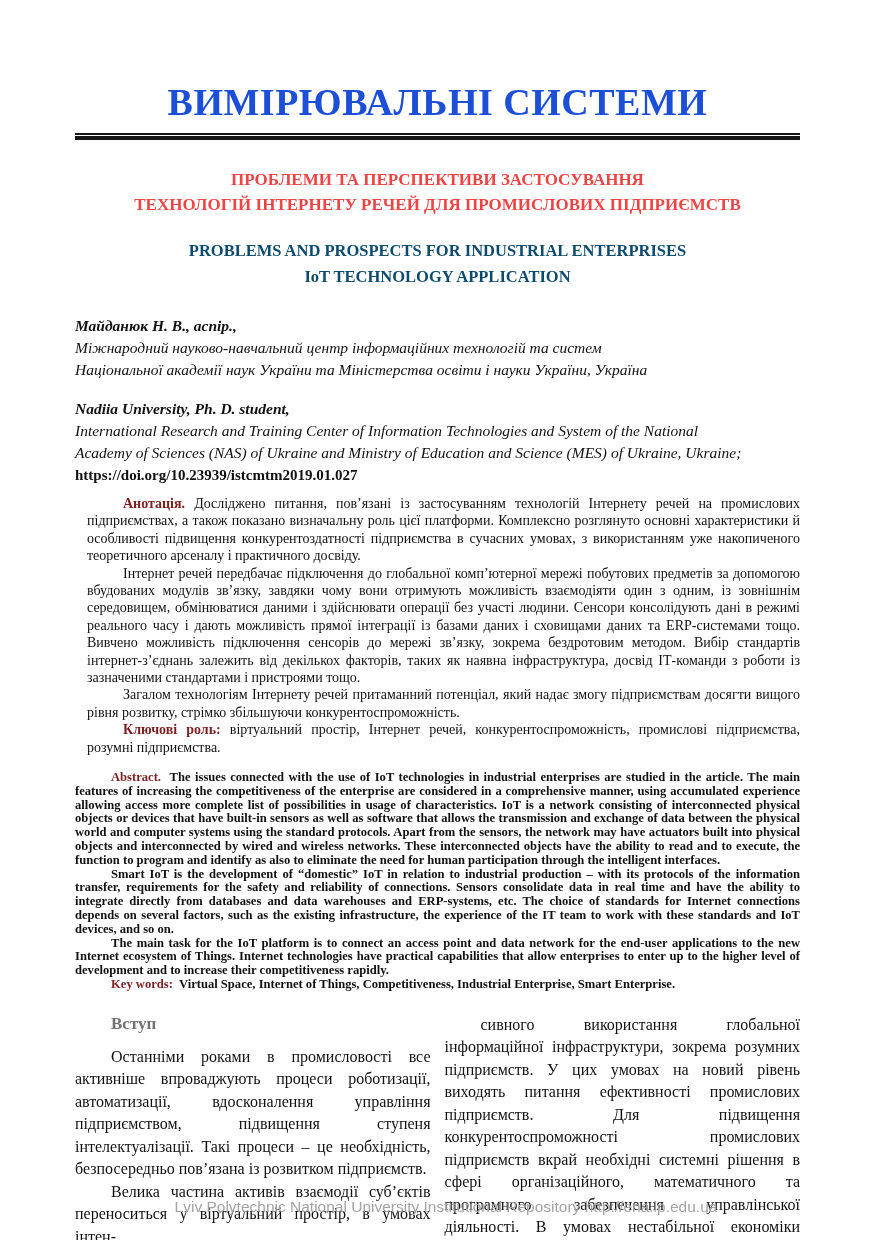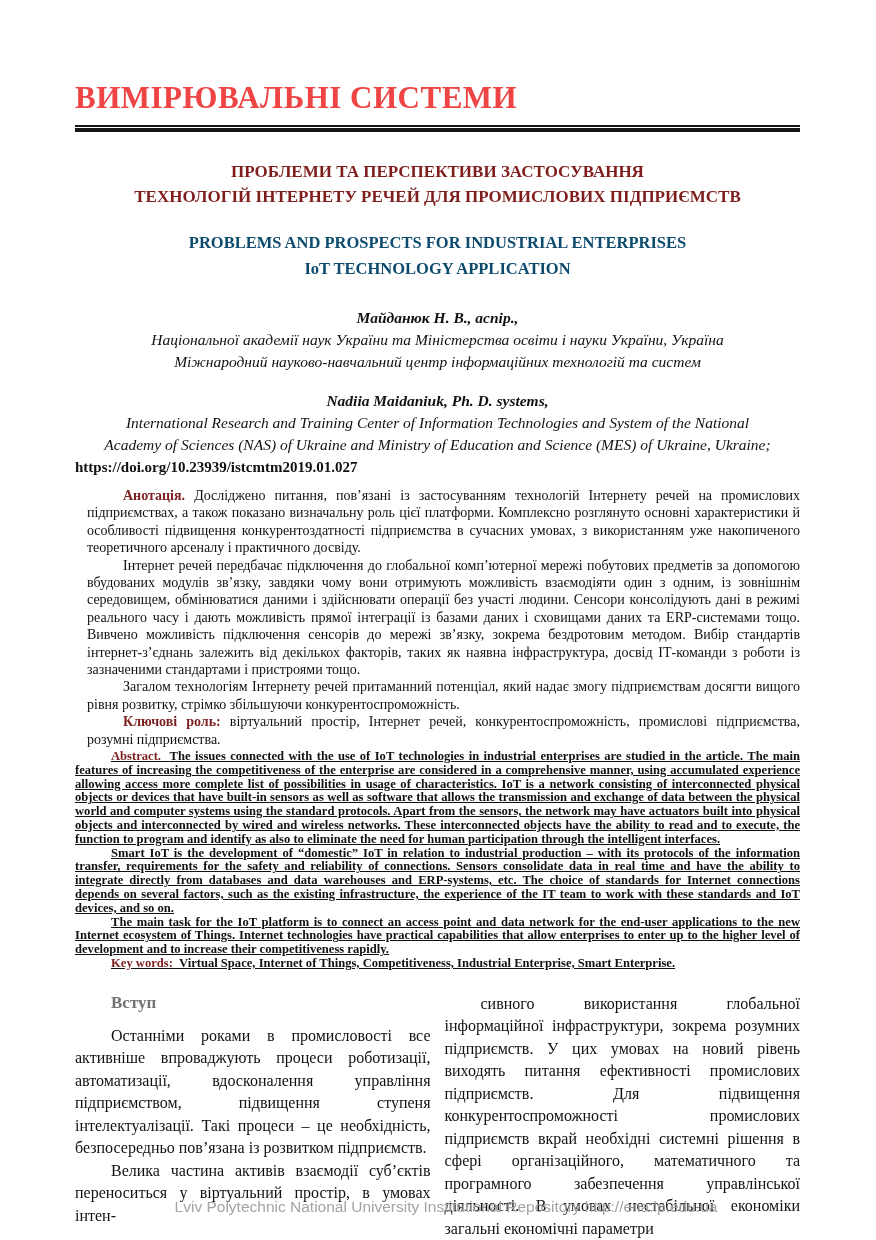--- a/index.html
+++ b/index.html
@@ -7,51 +7,51 @@
   body {
     width: 876px; height: 1240px;
     position: relative;
     font-family: "Liberation Serif", "DejaVu Serif", serif;
     color: #111111;
     overflow: hidden;
   }
   .content { padding: 80px 76px 0 75px; }
 
   .journal-header {
-    text-align: left;
-    font-size: 31px;
+    text-align: center;
+    font-size: 38px;
     font-weight: bold;
     letter-spacing: 0.5px;
-    color: #ef4444;
+    color: #1d4ed8;
   }
   .rule {
     margin-top: 9px;
     height: 3px;
     border-top: 5px double #161616;
     border-bottom: 2px solid #161616;
   }
 
   .title-uk {
     margin-top: 27px;
     text-align: center;
     font-weight: bold;
     font-size: 17px;
     line-height: 25px;
-    color: #7f1d1d;
+    color: #ef4444;
   }
   .title-en {
     margin-top: 21px;
     text-align: center;
     font-weight: bold;
     font-size: 16.5px;
     line-height: 26px;
     color: #0c4a6e;
   }
 
-  .author-block { margin-top: 25px; text-align: center; font-size: 15.5px; line-height: 22px; }
+  .author-block { margin-top: 25px; text-align: left; font-size: 15.5px; line-height: 22px; }
   .author-block.en { margin-top: 17px; }
   .author-name { font-weight: bold; font-style: italic; }
   .author-affil { font-style: italic; }
 
   .doi {
     margin-top: 3px;
     font-weight: bold;
     font-size: 15px;
     text-align: left;
   }
@@ -59,21 +59,21 @@
   .abstract-uk { margin-top: 11px; }
   .abstract-uk p {
     text-align: justify;
     text-indent: 36px;
     font-size: 14px;
     line-height: 17.4px;
     margin-left: 12px;
   }
   .lead-maroon { font-weight: bold; color: #7b1f1f; }
 
-  .abstract-en { margin-top: 2px; text-decoration: underline; }
+  .abstract-en { margin-top: 15px; }
   .abstract-en p {
     text-align: justify;
     text-indent: 36px;
     font-weight: bold;
     font-size: 12.6px;
     line-height: 13.8px;
   }
 
   .columns {
     margin-top: 22px;
@@ -118,26 +118,26 @@
     <div>ТЕХНОЛОГІЙ ІНТЕРНЕТУ РЕЧЕЙ ДЛЯ ПРОМИСЛОВИХ ПІДПРИЄМСТВ</div>
   </div>
 
   <div class="title-en">
     <div>PROBLEMS AND PROSPECTS FOR INDUSTRIAL ENTERPRISES</div>
     <div>IoT TECHNOLOGY APPLICATION</div>
   </div>
 
   <div class="author-block uk">
     <div class="author-name">Майданюк Н. В., аспір.,</div>
+    <div class="author-affil">Міжнародний науково-навчальний центр інформаційних технологій та систем</div>
     <div class="author-affil">Національної академії наук України та Міністерства освіти і науки України, Україна</div>
-    <div class="author-affil">Міжнародний науково-навчальний центр інформаційних технологій та систем</div>
   </div>
 
   <div class="author-block en">
-    <div class="author-name">Nadiia Maidaniuk, Ph. D. systems,</div>
+    <div class="author-name">Nadiia University, Ph. D. student,</div>
     <div class="author-affil">International Research and Training Center of Information Technologies and System of the National</div>
     <div class="author-affil">Academy of Sciences (NAS) of Ukraine and Ministry of Education and Science (MES) of Ukraine, Ukraine;</div>
   </div>
 
   <div class="doi">https://doi.org/10.23939/istcmtm2019.01.027</div>
 
   <div class="abstract-uk">
     <p><span class="lead-maroon">Анотація.</span> <span>Досліджено питання, пов’язані із застосуванням технологій Інтернету речей на промислових підприємствах, а також показано визначальну роль цієї платформи. Комплексно розглянуто основні характеристики й особливості підвищення конкурентоздатності підприємства в сучасних умовах, з використанням уже накопиченого теоретичного арсеналу і практичного досвіду.</span></p>
     <p>Інтернет речей передбачає підключення до глобальної комп’ютерної мережі побутових предметів за допомогою вбудованих модулів зв’язку, завдяки чому вони отримують можливість взаємодіяти один з одним, із зовнішнім середовищем, обмінюватися даними і здійснювати операції без участі людини. Сенсори консолідують дані в режимі реального часу і дають можливість прямої інтеграції із базами даних і сховищами даних та ERP-системами тощо. Вивчено можливість підключення сенсорів до мережі зв’язку, зокрема бездротовим методом. Вибір стандартів інтернет-з’єднань залежить від декількох факторів, таких як наявна інфраструктура, досвід ІТ-команди з роботи із зазначеними стандартами і пристроями тощо.</p>
     <p>Загалом технологіям Інтернету речей притаманний потенціал, який надає змогу підприємствам досягти вищого рівня розвитку, стрімко збільшуючи конкурентоспроможність.</p>

